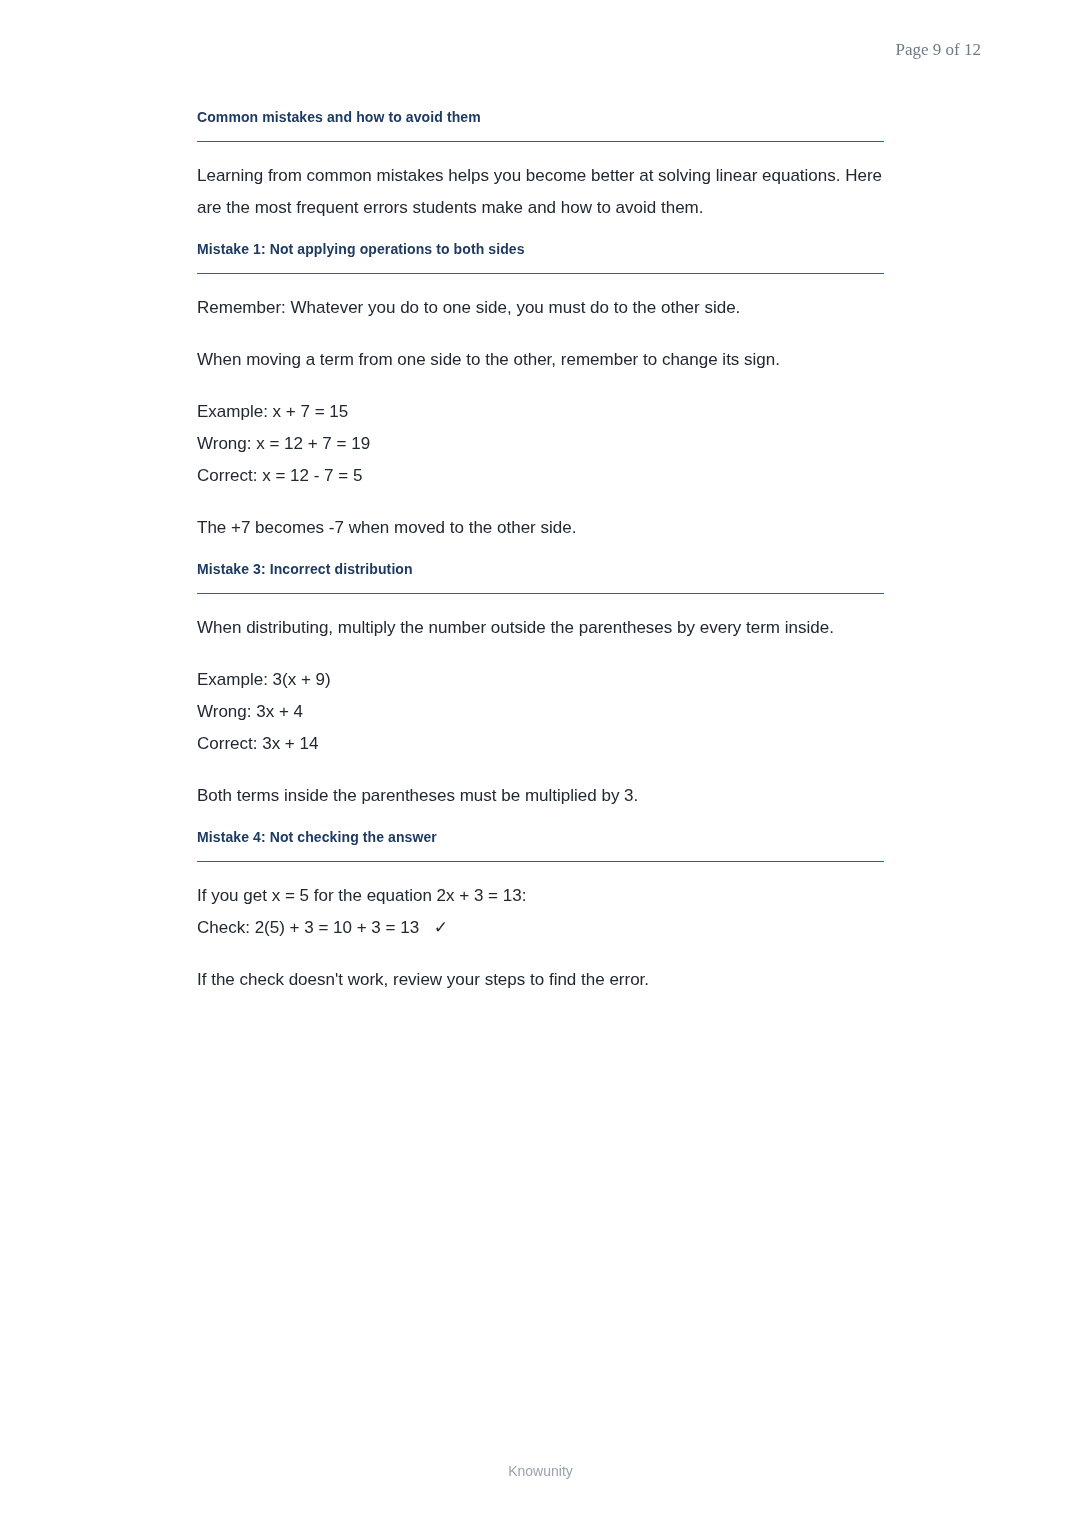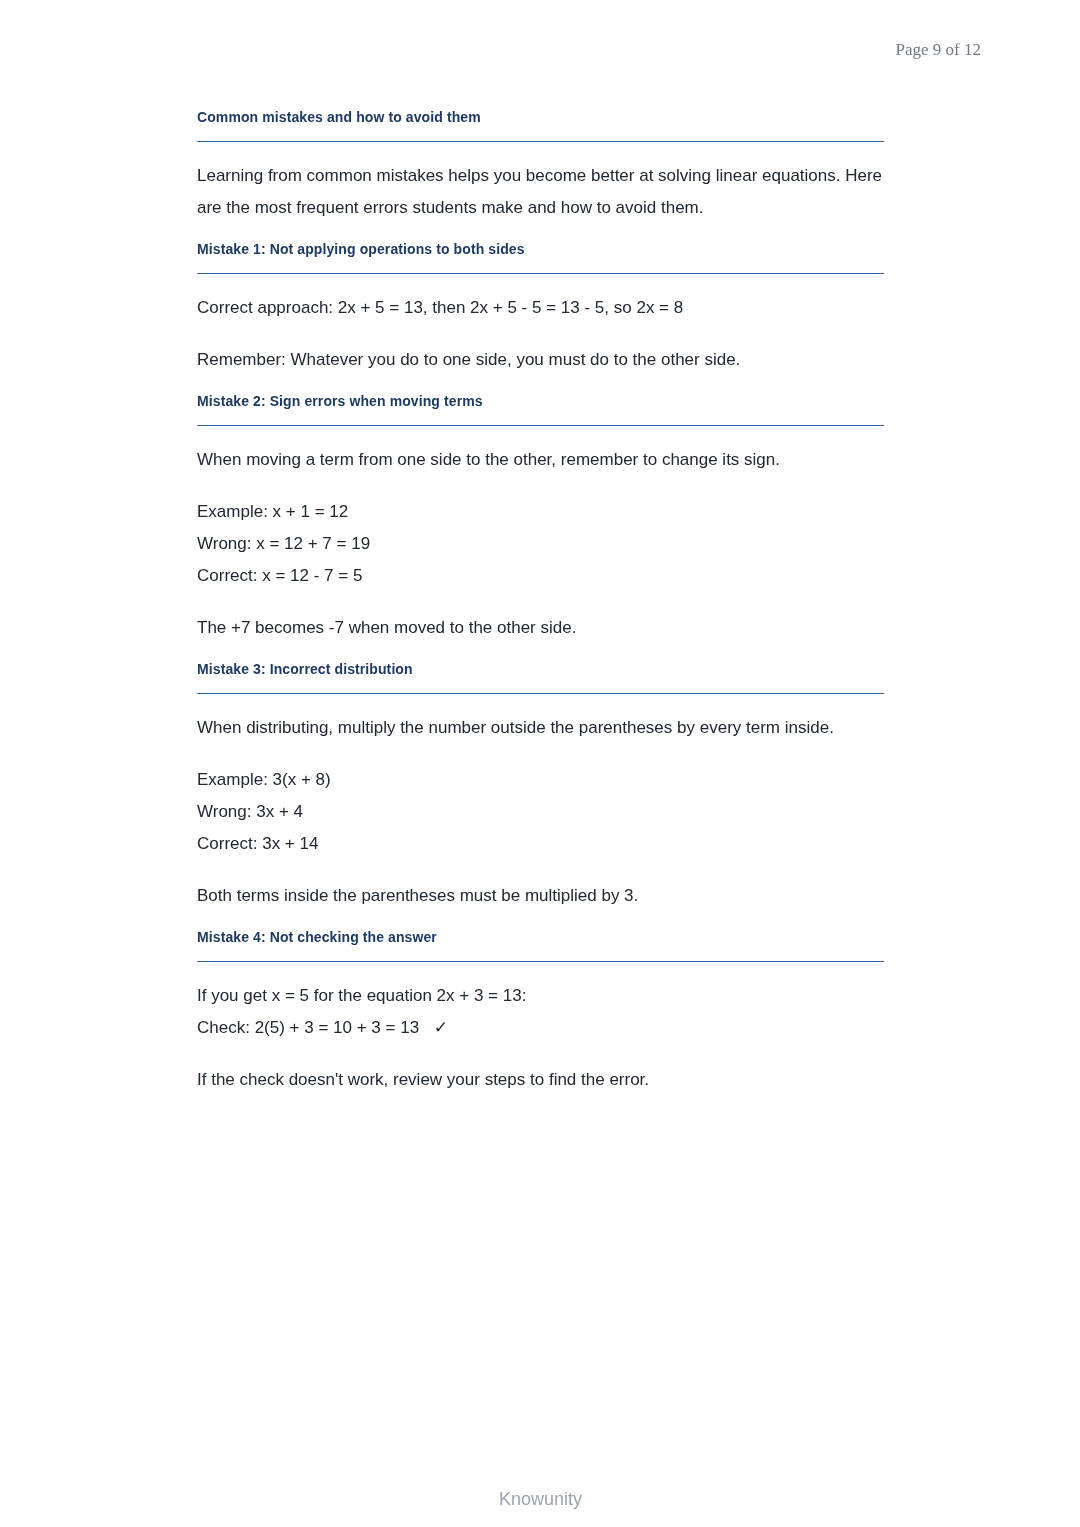--- a/index.html
+++ b/index.html
@@ -50,23 +50,23 @@
   .heading-group + .para { margin-top: 18px; }
   .para .line { line-height: 32px; }
   .check {
     display: inline-block;
     margin-left: 10px;
     font-size: 17px;
     color: #212832;
   }
   .footer {
     margin-top: auto;
-    padding: 20px 0 17px 0;
+    padding: 20px 0 48px 0;
     text-align: center;
-    font-size: 18px;
+    font-size: 14px;
     color: #9aa3ad;
   }
 </style>
 </head>
 <body>
 
 <div class="page">
 
   <div class="page-number">Page 9 of 12</div>
 
@@ -75,46 +75,41 @@
     <div class="rule"></div>
   </header>
 
   <p class="para">Learning from common mistakes helps you become better at solving linear equations. Here are the most frequent errors students make and how to avoid them.</p>
 
   <section class="section">
     <div class="heading-group">
       <h2>Mistake 1: Not applying operations to both sides</h2>
       <div class="rule"></div>
     </div>
-    <p class="para">Correct approach: 2x + 5 = 13, then 2x + 5 - 5 = 13 - 5, so 2x = 8</p>
     <p class="para">Remember: Whatever you do to one side, you must do to the other side.</p>
   </section>
 
   <section class="section">
-    <div class="heading-group">
-      <h2>Mistake 2: Sign errors when moving terms</h2>
-      <div class="rule"></div>
-    </div>
     <p class="para">When moving a term from one side to the other, remember to change its sign.</p>
     <div class="para">
-      <div class="line">Example: x + 1 = 12</div>
+      <div class="line">Example: x + 7 = 15</div>
       <div class="line">Wrong: x = 12 + 7 = 19</div>
       <div class="line">Correct: x = 12 - 7 = 5</div>
     </div>
     <p class="para">The +7 becomes -7 when moved to the other side.</p>
   </section>
 
   <section class="section">
     <div class="heading-group">
       <h2>Mistake 3: Incorrect distribution</h2>
       <div class="rule"></div>
     </div>
     <p class="para">When distributing, multiply the number outside the parentheses by every term inside.</p>
     <div class="para">
-      <div class="line">Example: 3(x + 8)</div>
+      <div class="line">Example: 3(x + 9)</div>
       <div class="line">Wrong: 3x + 4</div>
       <div class="line">Correct: 3x + 14</div>
     </div>
     <p class="para">Both terms inside the parentheses must be multiplied by 3.</p>
   </section>
 
   <section class="section">
     <div class="heading-group">
       <h2>Mistake 4: Not checking the answer</h2>
       <div class="rule"></div>

